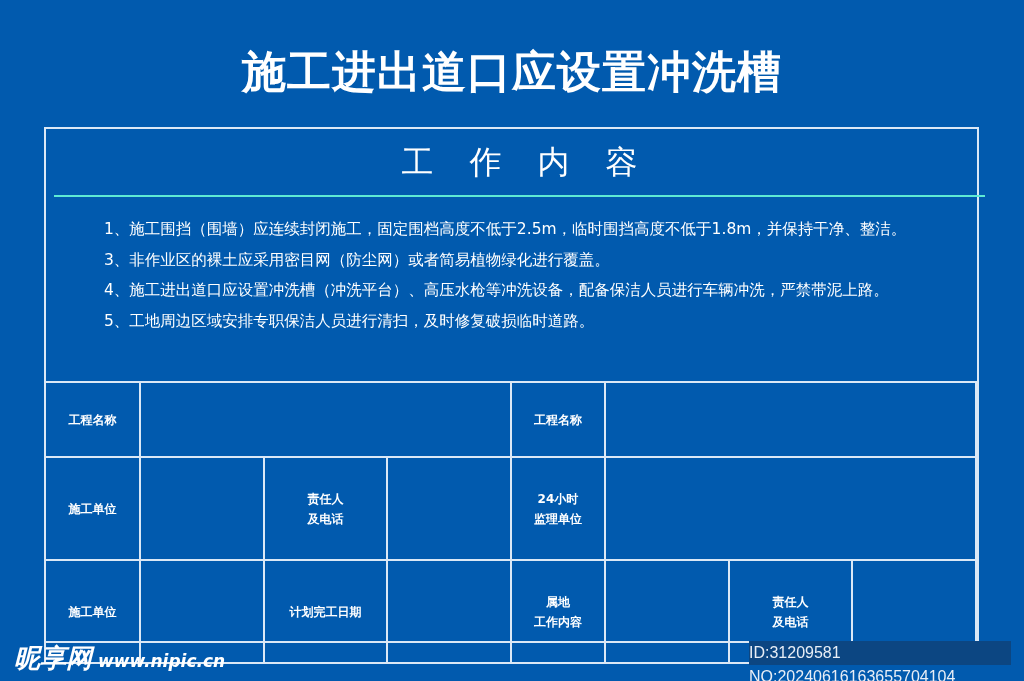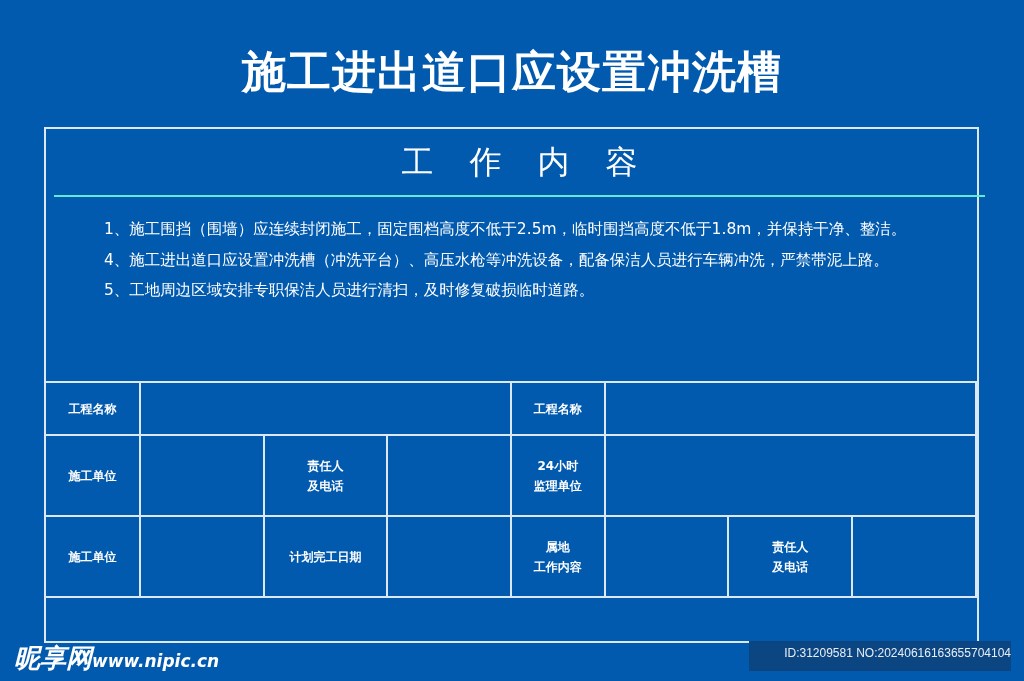--- a/index.html
+++ b/index.html
@@ -4,39 +4,40 @@
   <style>
     html,body{margin:0;padding:0;}
     body{width:1024px;height:681px;background:#015aae;position:relative;overflow:hidden;font-family:"DejaVu Sans","Liberation Sans",sans-serif;color:#fff;}
     .title{position:absolute;left:0;top:40px;width:1024px;text-align:center;font-size:44px;font-weight:bold;letter-spacing:1px;line-height:64px;}
     .frame{position:absolute;left:44px;top:127px;width:931px;height:512px;border:2px solid #dbe8f6;box-sizing:content-box;}
     .head{position:absolute;left:8px;top:0;width:931px;height:66px;border-bottom:2px solid #5eead4;text-align:center;line-height:66px;font-size:32px;font-weight:normal;letter-spacing:36px;text-indent:36px;}
     .body{position:absolute;left:12px;top:68px;width:811px;height:184px;border-bottom:2px solid #dbe8f6;}
     .body ol{list-style:none;margin:0;padding:17px 0 0 46px;}
     .body li{font-size:15.5px;line-height:30.5px;white-space:nowrap;}
     table{position:absolute;left:0;top:254px;border-collapse:collapse;table-layout:fixed;}
-    td{border:2px solid #dbe8f6;font-size:12px;font-weight:bold;text-align:center;vertical-align:middle;line-height:20px;padding:5px;}
+    td{border:2px solid #dbe8f6;font-size:12px;font-weight:bold;text-align:center;vertical-align:middle;line-height:20px;padding:16px;}
     table{margin:-2px 0 0 -2px;}
     .r1 td{height:41px;}
     .r2 td,.r3 td,.r4 td{height:69px;}
     .footer-logo{position:absolute;left:14px;top:641px;font-size:22px;font-weight:bold;font-style:italic;}
     .footer-logo .cn{font-size:26px;}
-    .footer-logo .url{font-size:17px;}
-    .footer-id{position:absolute;left:749px;top:641px;width:262px;height:30px;background:#0c4682;font-family:"Liberation Sans",sans-serif;font-size:12px;line-height:24px;text-align:right;color:#e8eef6;}
+    .footer-logo .url{font-size:17px;margin-left:6px;}
+    .footer-id{position:absolute;left:749px;top:641px;width:262px;height:24px;background:#0c4682;font-family:"Liberation Sans",sans-serif;font-size:16px;line-height:24px;text-align:left;color:#e8eef6;}
   </style>
 </head>
 <body>
 
 <div class="title">施工进出道口应设置冲洗槽</div>
 
 <div class="frame">
   <div class="head">工作内容</div>
   <div class="body">
     <ol>
       <li>1、施工围挡（围墙）应连续封闭施工，固定围档高度不低于2.5m，临时围挡高度不低于1.8m，并保持干净、整洁。</li>
+      <li>3、非作业区的裸土应采用密目网（防尘网）或者简易植物绿化进行覆盖。</li>
       <li>4、施工进出道口应设置冲洗槽（冲洗平台）、高压水枪等冲洗设备，配备保洁人员进行车辆冲洗，严禁带泥上路。</li>
       <li>5、工地周边区域安排专职保洁人员进行清扫，及时修复破损临时道路。</li>
     </ol>
   </div>
   <table>
     <colgroup>
       <col style="width:95px">
         <col style="width:124px">
         <col style="width:124px">
         <col style="width:124px">

